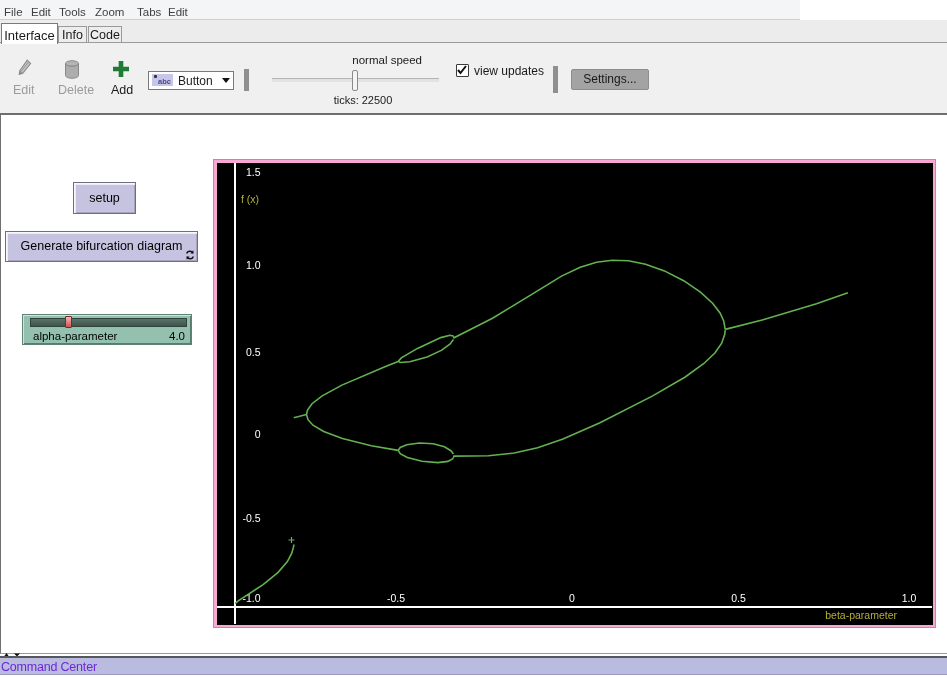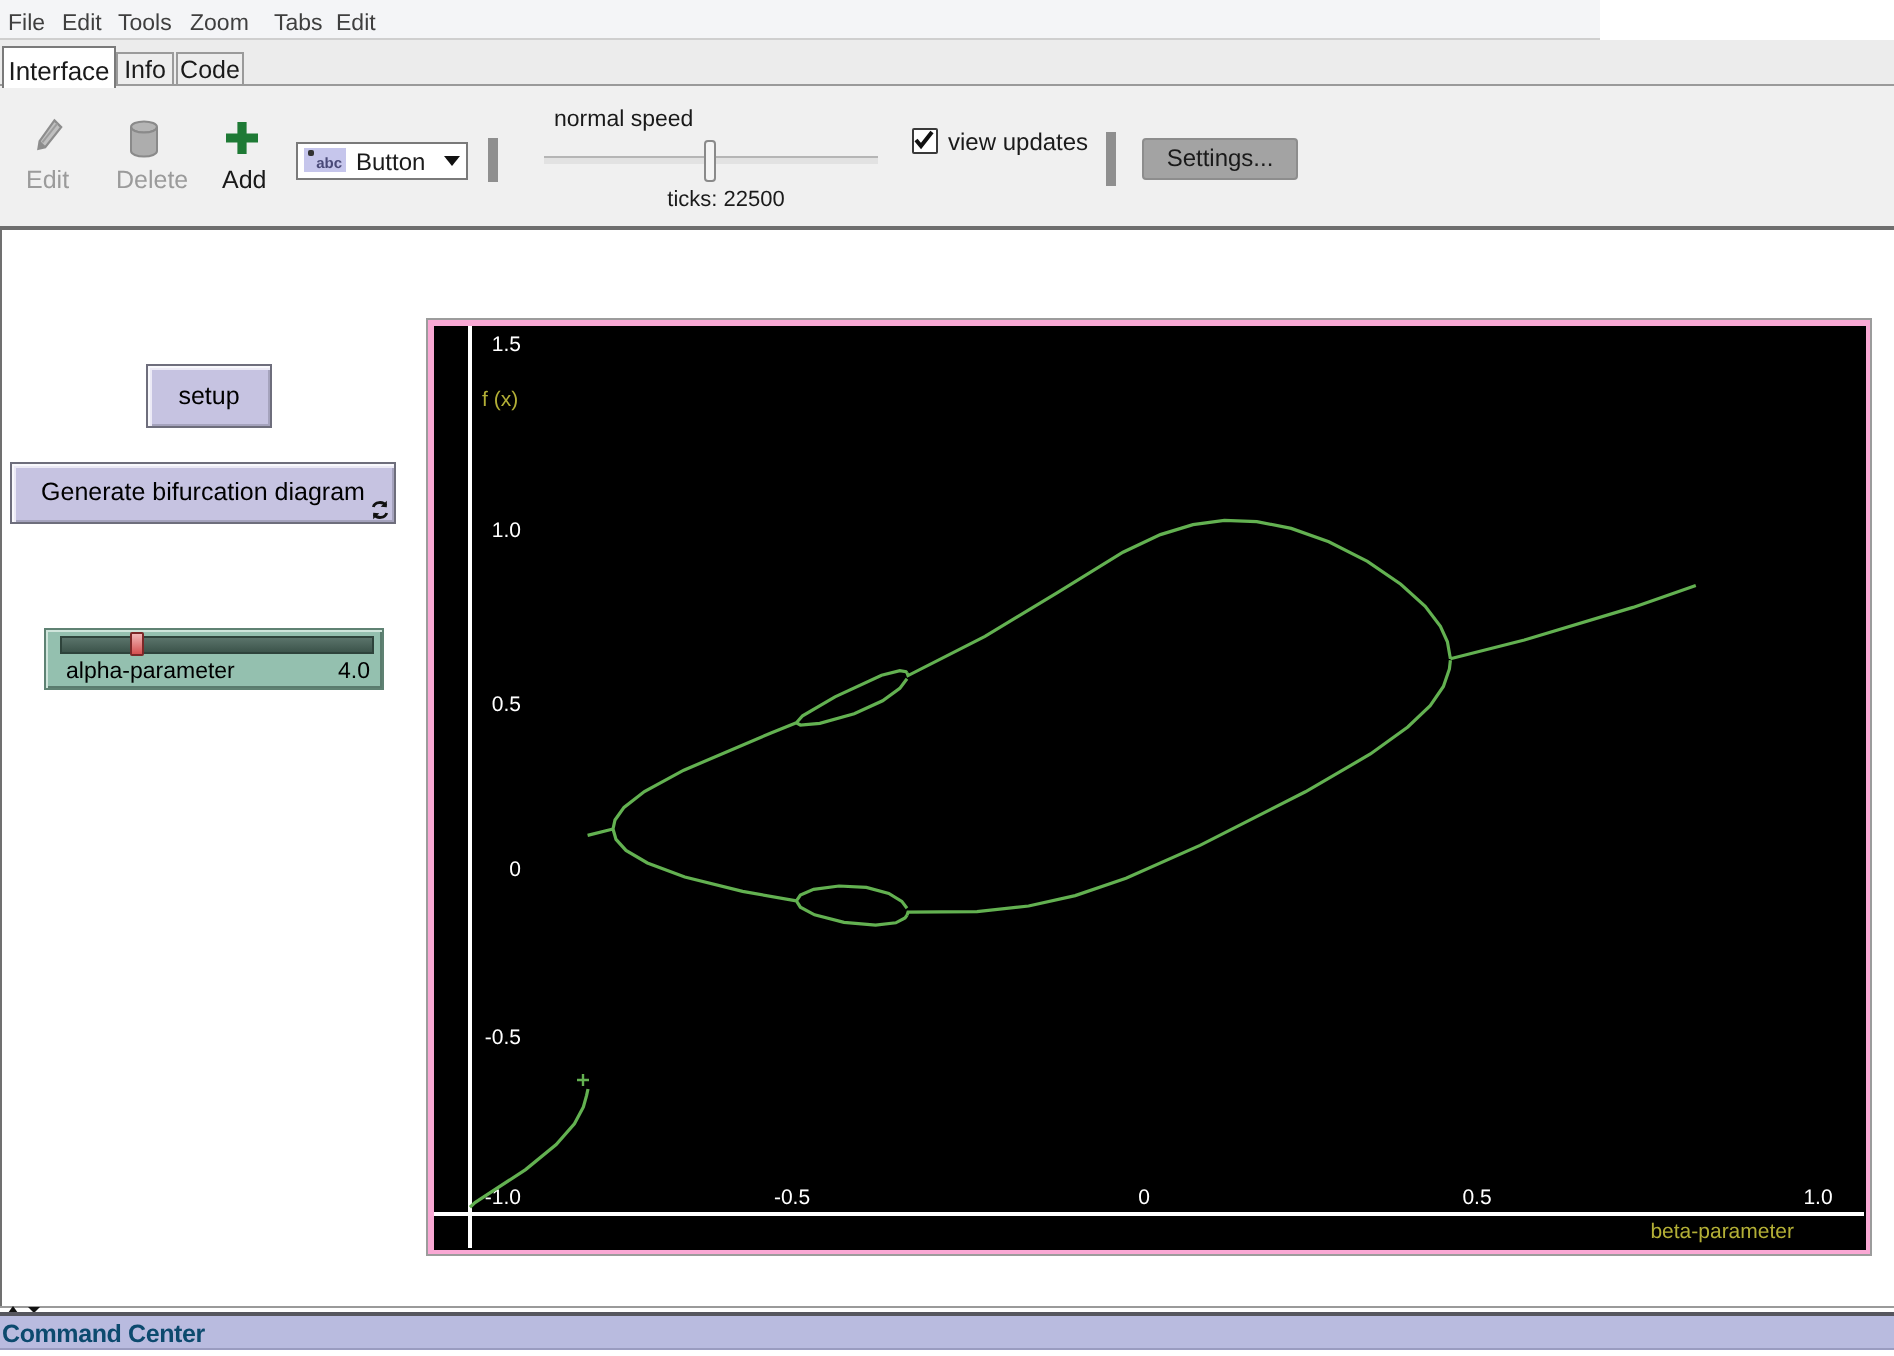--- a/index.html
+++ b/index.html
@@ -33,21 +33,21 @@
 #sliderw{left:22px;top:314px;width:170px;height:31px;background:#94c0af;border:1px solid #5f8273;box-shadow:inset 1px 1px 0 #cfe5db,inset -1px -1px 0 #5a7c6e;box-sizing:border-box;}
 #groove{left:7px;top:3px;width:155px;height:7px;background:linear-gradient(#5a736a,#3c544b);border:1px solid #2e433b;}
 #shandle{left:42px;top:1px;width:5px;height:10px;background:linear-gradient(#f2b8b8,#d44f4f);border:1px solid #7d2828;border-radius:1px;}
 #sltext{left:10px;top:15px;font-size:11.5px;color:#000;}
 #slval{right:6px;top:15px;font-size:11.5px;color:#000;text-align:center;}
 #title{left:213px;top:131px;width:717px;text-align:center;font-size:16px;color:#35746a;}
 #plot{left:213px;top:159px;width:723px;height:469px;border:1px solid #9c9c9c;background:#f9a8d4;box-sizing:border-box;}
 #plotinner{left:3px;top:3px;width:716px;height:462px;background:#000;}
 #splitline{left:0;top:653px;width:947px;height:1px;background:#9a9a9a;}
 #cmdbar{left:0;top:656px;width:947px;height:19px;background:#b9bbdf;border-top:2px solid #56565e;border-bottom:1px solid #9a9cc0;box-sizing:border-box;}
-#cmdtext{position:absolute;left:1px;top:2px;font-size:12.5px;font-weight:bold;color:#0c4a6e;letter-spacing:-0.2px;}
+#cmdtext{position:absolute;left:1px;top:2px;font-size:12.5px;font-weight:normal;color:#6d28d9;letter-spacing:-0.2px;}
 </style>
 </head>
 <body>
 <div id="app">
   <div id="menubar" class="abs">
     <span class="mitem" style="left:4px">File</span>
     <span class="mitem" style="left:31px">Edit</span>
     <span class="mitem" style="left:59px">Tools</span>
     <span class="mitem" style="left:95px">Zoom</span>
     <span class="mitem" style="left:137px">Tabs</span>
@@ -79,21 +79,21 @@
     <div id="comboicon" class="abs">
         <span style="position:absolute;right:2px;bottom:1px;font-size:7.5px;color:#4a4a78;line-height:7px">abc</span>
         <span style="position:absolute;left:2px;top:1px;width:3px;height:3px;background:#333;border-radius:1px"></span>
       </div>
     <span class="tlabel" style="left:29px;top:2px;font-size:12px">Button</span>
     <svg class="abs" style="left:73px;top:6px" width="9" height="6">
         <path d="M0 0 H8 L4 5 Z" fill="#111"></path>
       </svg>
   </div>
   <div id="sep1" class="abs"></div>
-  <div class="tlabel" style="left:277px;top:54px;width:160px;text-align:left;font-size:11.5px">normal speed</div>
+  <div class="tlabel" style="left:262px;top:54px;width:160px;text-align:right;font-size:11.5px">normal speed</div>
   <div id="strack" class="abs"></div>
   <div id="sthumb" class="abs"></div>
   <div class="tlabel" style="left:283px;top:94px;width:160px;text-align:center;font-size:11px">ticks: 22500</div>
   <div id="checkbox" class="abs">
     <svg width="12" height="12" viewBox="0 0 12 12" style="position:absolute;left:-1px;top:-1px">
         <path d="M2 6 L4.5 9 L10 2" fill="none" stroke="#111" stroke-width="2"></path>
       </svg>
   </div>
   <div class="tlabel" style="left:474px;top:64px;font-size:12px">view updates</div>
   <div id="dropdown" class="abs">

